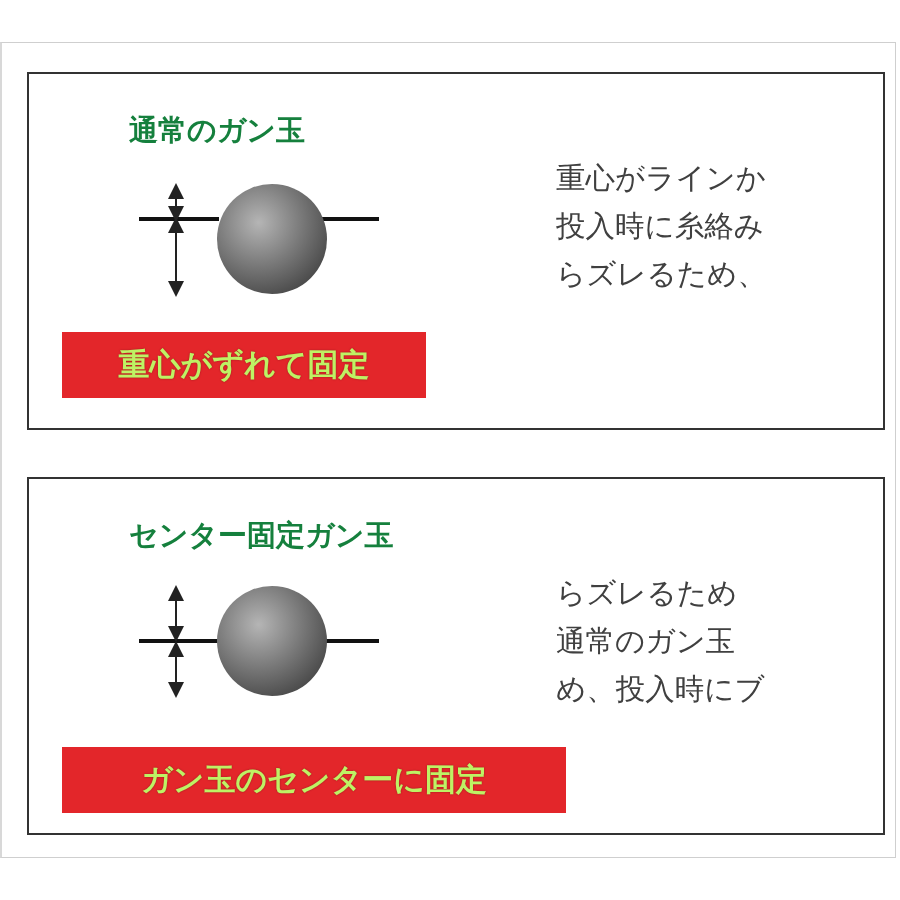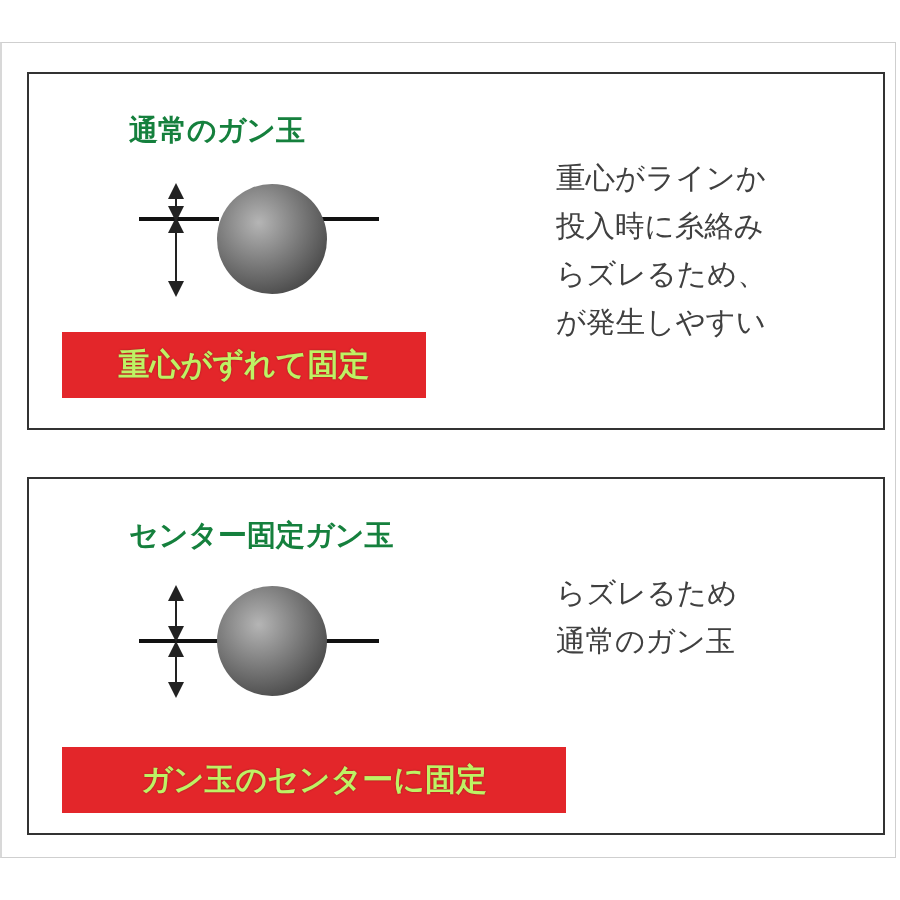--- a/index.html
+++ b/index.html
@@ -60,21 +60,20 @@
       </g>
     </svg>
   </div>
 
   <div class="red-label">重心がずれて固定</div>
 
   <div class="desc">
     <span>重心がラインか</span>
     <span>投入時に糸絡み</span>
     <span>らズレるため、</span>
-    <span>が発生しやすい</span>
   </div>
 </div>
 
 <div class="panel panel-2">
   <div class="panel-title">センター固定ガン玉</div>
 
   <div class="diagram">
     <svg width="270" height="140" viewBox="0 0 270 140">
       <defs>
         <radialGradient id="ballGrad2" cx="38%" cy="35%" r="70%">
@@ -98,14 +97,15 @@
         <line x1="67" y1="70" x2="67" y2="111" stroke="#222" stroke-width="2" marker-start="url(#ah2)" marker-end="url(#ah2)"></line>
       </g>
     </svg>
   </div>
 
   <div class="red-label">ガン玉のセンターに固定</div>
 
   <div class="desc">
     <span>らズレるため</span>
     <span>通常のガン玉</span>
+    <span>め、投入時にブ</span>
   </div>
 </div>
 
 </body></html>

